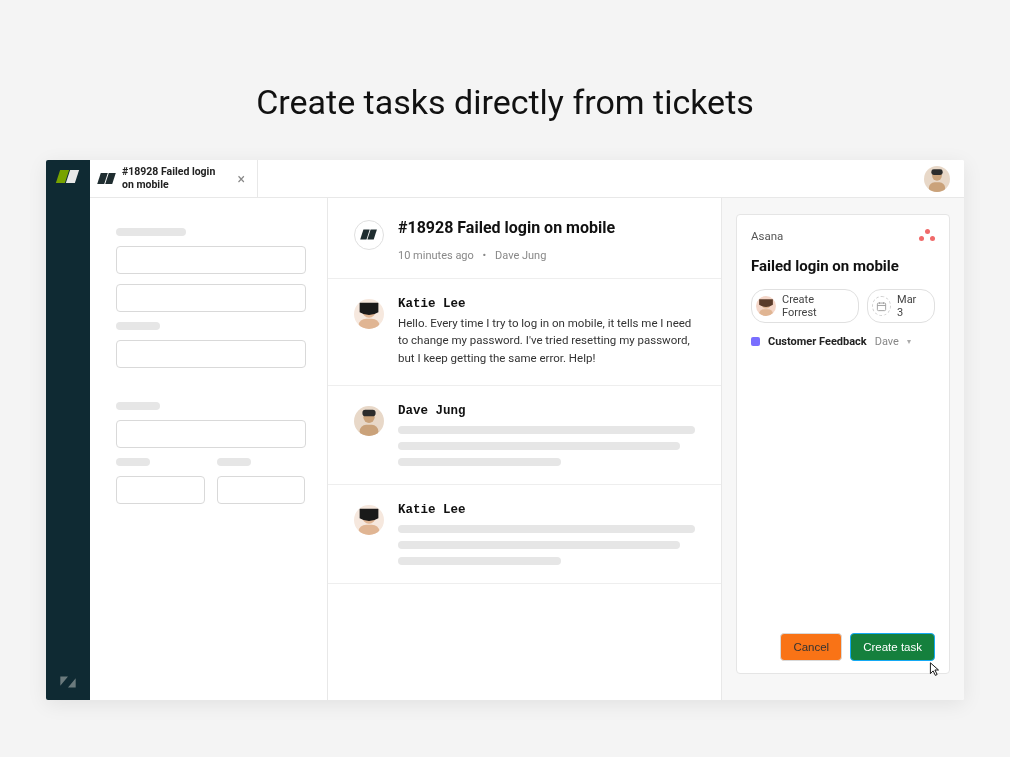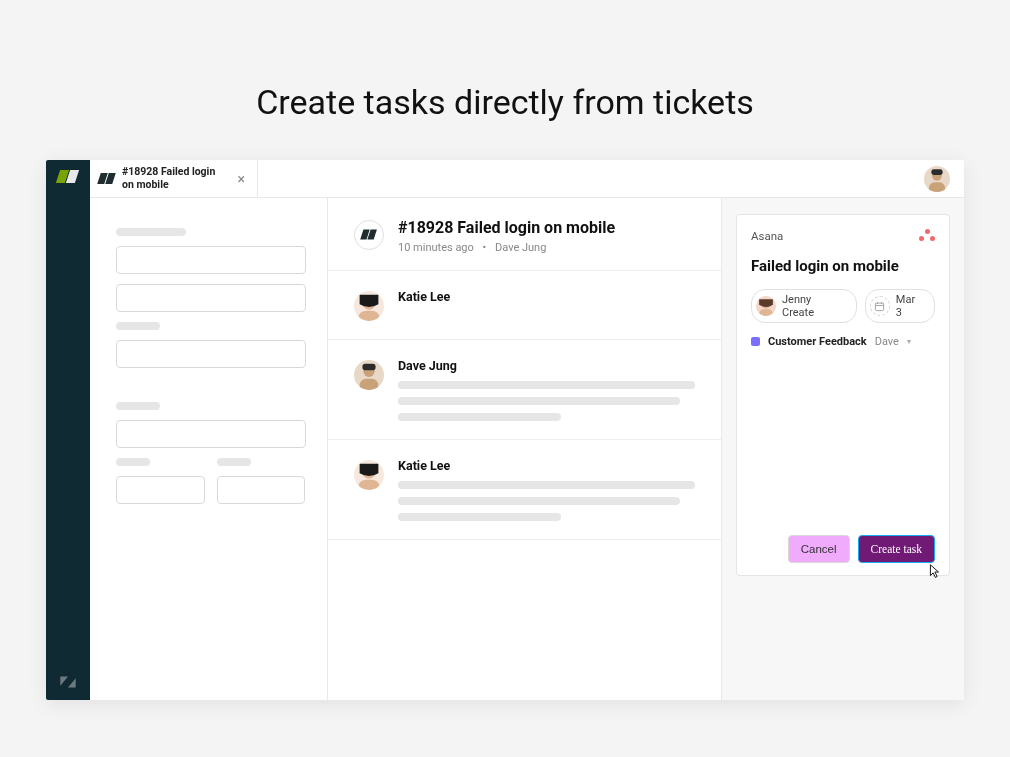--- a/index.html
+++ b/index.html
@@ -90,42 +90,42 @@
   .ticket-header {
     padding: 20px 26px 16px; border-bottom:1px solid #eee;
     display:flex; gap:14px; align-items:flex-start;
   }
   .ticket-badge {
     width:30px; height:30px; border-radius:50%; border:1px solid #e0e0e0;
     display:flex; align-items:center; justify-content:center; flex-shrink:0; margin-top:2px;
   }
   .ticket-badge .tab-logo { transform: scale(0.9);}
   .ticket-title { font-size: 16px; font-weight:700; color:#111;}
-  .ticket-meta { font-size: 11px; color:#888; margin-top:4px;}
+  .ticket-meta { font-size: 11px; color:#888; margin-top:12px;}
   .ticket-meta .dot { padding: 0 6px; }
 
   .convo { flex:1; overflow:hidden; }
   .msg {
     padding: 18px 26px; border-bottom:1px solid #eee; display:flex; gap:14px;
   }
   .msg .avatar { width:30px; height:30px; margin-top:2px;}
   .msg-body { flex:1; }
-  .msg-author { font-size: 12.5px; font-weight:700; color:#111; margin-bottom:4px;}
+  .msg-author { font-size: 12.5px; font-weight:700; color:#111; margin-bottom:4px;font-family:Liberation Mono, monospace;}
   .msg-text   { font-size: 11.5px; line-height:1.5; color:#333; max-width: 300px;}
   .msg-skel   { display:flex; flex-direction:column; gap:8px; margin-top:8px; max-width:300px;}
   .msg-skel .skel-line:nth-child(1){ width:100%;}
   .msg-skel .skel-line:nth-child(2){ width:95%;}
   .msg-skel .skel-line:nth-child(3){ width:55%;}
 
   .col-right {
     width: 242px; padding: 16px 14px 0 14px;
   }
   .asana-card {
     background:#fff; border:1px solid #e5e5e5; border-radius:4px;
-    padding: 14px 14px 12px; height: 362px; display:flex; flex-direction:column;
+    padding: 14px 14px 12px; height: 460px; display:flex; flex-direction:column;
     position:relative;
   }
   .asana-head { display:flex; justify-content:space-between; align-items:center; margin-bottom: 14px;}
   .asana-label { font-size: 11.5px; color:#555;}
   .asana-logo { width:16px; height:14px; position:relative;}
   .asana-logo span {
     position:absolute; width:5px; height:5px; border-radius:50%; background:#f06a6a;
   }
   .asana-logo span:nth-child(1){ left:5.5px; top:0;}
   .asana-logo span:nth-child(2){ left:0; top:7px;}
@@ -144,24 +144,24 @@
   .asana-tagrow { display:flex; align-items:center; gap:8px; font-size:11px; margin-bottom:12px;}
   .tag-dot { width:9px; height:9px; border-radius:2px; background:#796eff; display:inline-block;}
   .tag-name { font-weight:700; color:#222;}
   .tag-status { color:#888;}
   .tag-caret { color:#aaa; font-size:8px;}
   .asana-desc { font-size:11.5px; line-height:1.5; color:#333; flex:0 0 auto;}
   .asana-spacer { flex:1;}
   .asana-actions { display:flex; justify-content:flex-end; gap:8px;}
   .btn {
     font-size:11.5px; padding: 7px 12px; border-radius:4px; cursor:pointer;
-    border:1px solid #d9d9d9; background:#f0abfc; color:#333;
+    border:1px solid #d9d9d9; background:#f97316; color:#333;
   }
   .btn-primary {
-    background:#701a75; border-color:#14aaf5; color:#fff;font-family:Liberation Serif, serif;
+    background:#15803d; border-color:#14aaf5; color:#fff;
   }
   .cursor-pointer-icon {
     position:absolute; right:6px; bottom:-6px; width:18px; height:18px;
   }
 </style>
 </head>
 <body>
 
 <div class="page">
   <h1 class="hero-title">Create tasks directly from tickets</h1>
@@ -246,20 +246,21 @@
               <div class="avatar">
                 <svg viewBox="0 0 32 32">
                     <rect width="32" height="32" fill="#f6e8de"></rect>
                     <circle cx="16" cy="13" r="7" fill="#e0b593"></circle>
                     <rect x="5" y="21" width="22" height="14" rx="8" fill="#e0b593"></rect>
                     <path d="M6 4 h20 v10 q-10 6 -20 0 Z" fill="#1a1a1a"></path>
                   </svg>
               </div>
               <div class="msg-body">
                 <div class="msg-author">Katie Lee</div>
+                <div class="msg-text">Hello. Every time I try to log in on mobile, it tells me I need to change my password. I've tried resetting my password, but I keep getting the same error. Help!</div>
               </div>
             </div>
 
             <div class="msg">
               <div class="avatar">
                 <svg viewBox="0 0 32 32">
                     <rect width="32" height="32" fill="#e8d8c8"></rect>
                     <circle cx="16" cy="12" r="6" fill="#caa27a"></circle>
                     <rect x="6" y="20" width="20" height="14" rx="7" fill="#caa27a"></rect>
                     <rect x="9" y="4" width="14" height="7" rx="3" fill="#2b2b2b"></rect>
@@ -310,21 +311,21 @@
             <div class="asana-row">
               <div class="chip">
                 <div class="avatar">
                   <svg viewBox="0 0 32 32">
                       <rect width="32" height="32" fill="#f4d6c8"></rect>
                       <circle cx="16" cy="13" r="7" fill="#e0b593"></circle>
                       <rect x="5" y="21" width="22" height="14" rx="8" fill="#e0b593"></rect>
                       <path d="M5 5 h22 v9 q-11 7 -22 0 Z" fill="#5a3b2a"></path>
                     </svg>
                 </div>
-                <span>Jenny Create</span>
+                <span>Create Forrest</span>
               </div>
               <div class="chip">
                 <div class="chip-icon">
                   <svg viewBox="0 0 16 16" width="11" height="11">
                       <rect x="2" y="3" width="12" height="11" rx="1.5" fill="none" stroke="#9a9a9a" stroke-width="1.3"></rect>
                       <line x1="2" y1="6.5" x2="14" y2="6.5" stroke="#9a9a9a" stroke-width="1.3"></line>
                       <line x1="5" y1="1.8" x2="5" y2="4.2" stroke="#9a9a9a" stroke-width="1.3"></line>
                       <line x1="11" y1="1.8" x2="11" y2="4.2" stroke="#9a9a9a" stroke-width="1.3"></line>
                     </svg>
                 </div>

